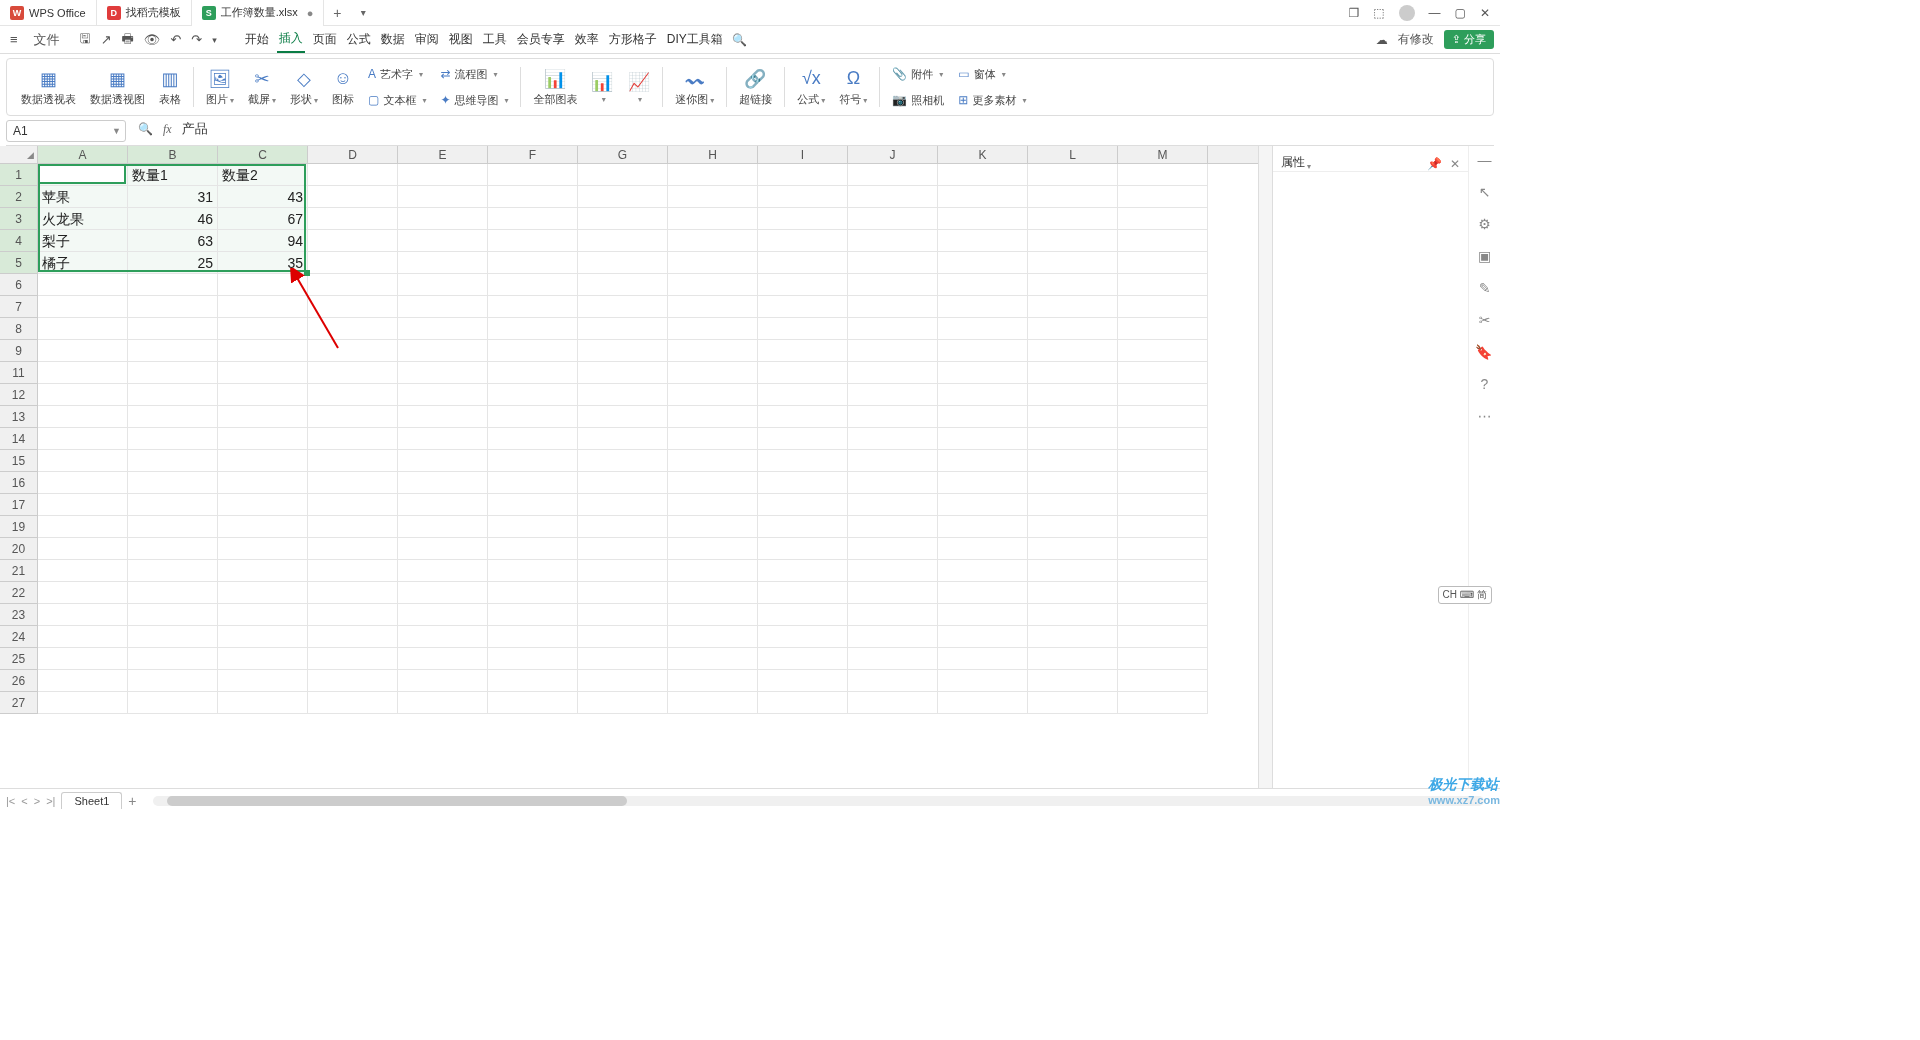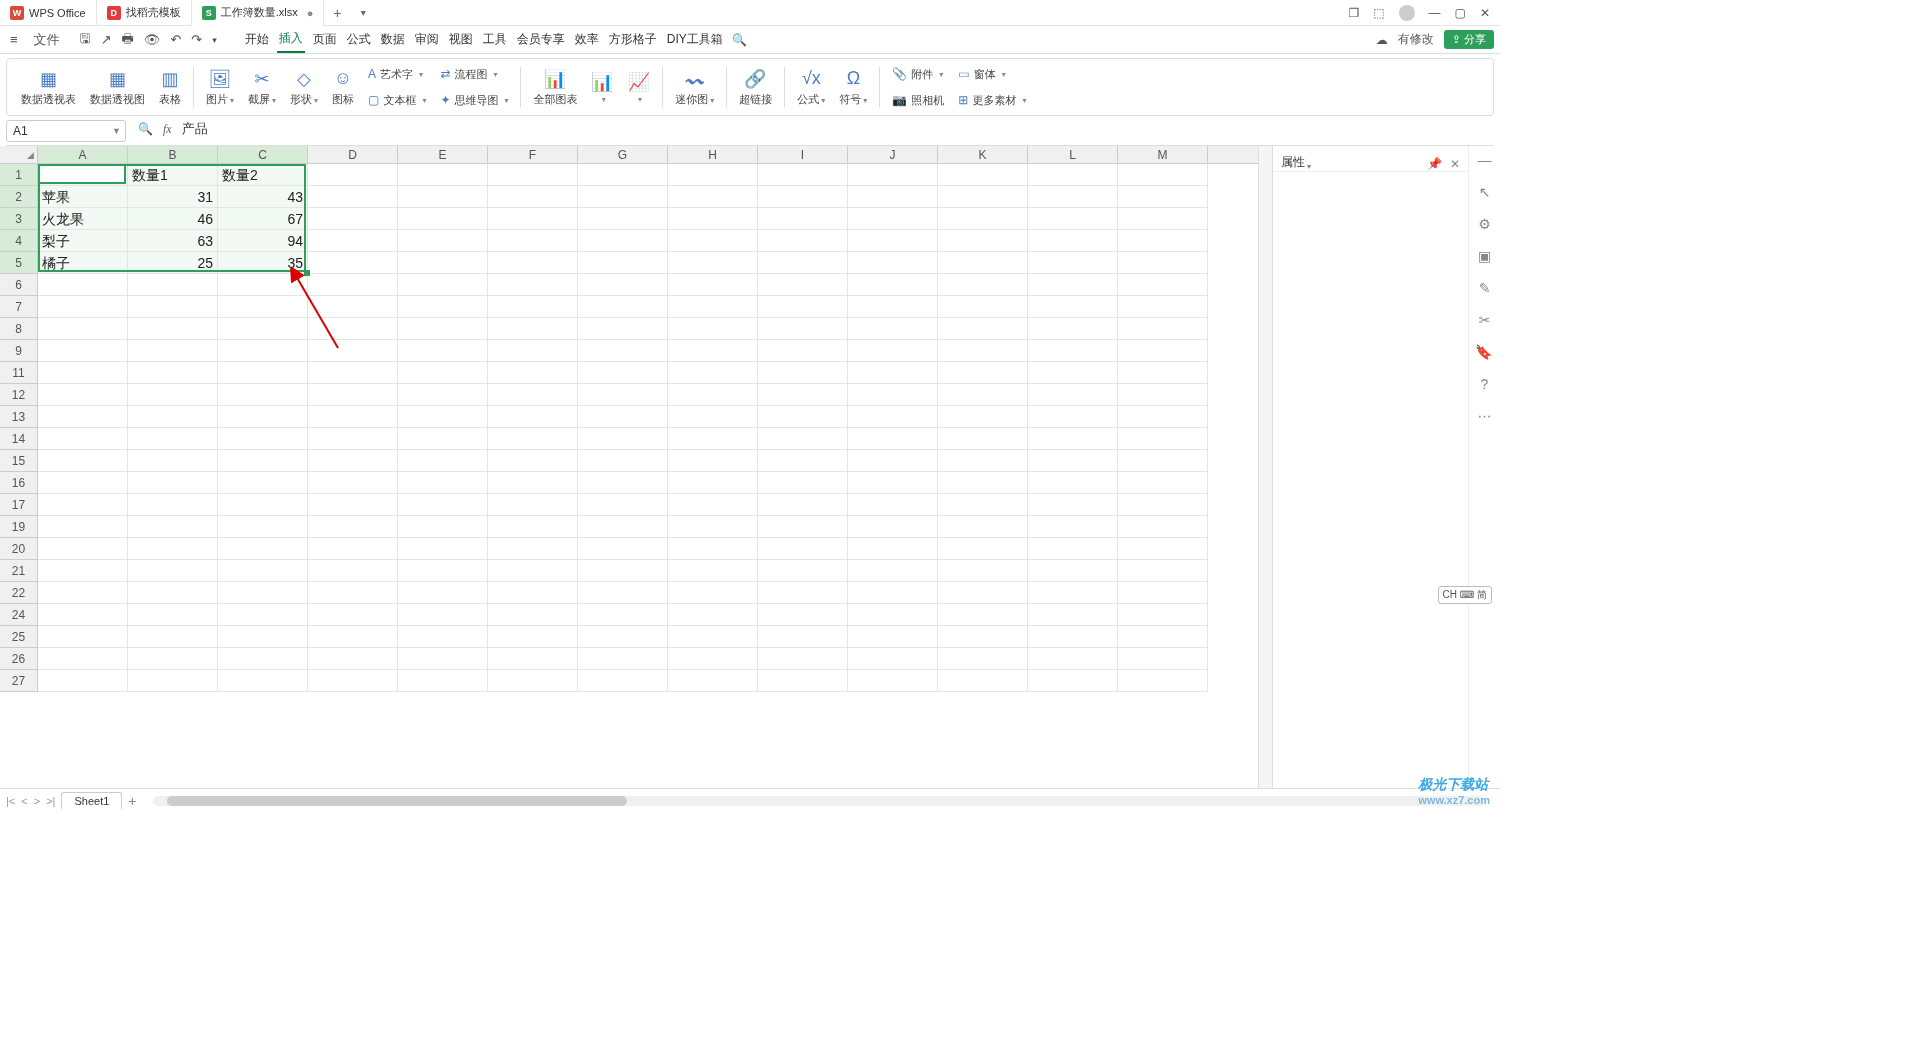--- a/index.html
+++ b/index.html
@@ -63,21 +63,21 @@
 .vscroll{width:14px;background:#f5f5f5;border-left:1px solid #ddd}
 .sheet-tabs{height:24px;display:flex;align-items:center;border-top:1px solid #ddd;padding:0 6px;gap:6px;font-size:11px;color:#666}
 .sheet-tabs .nav{cursor:pointer;color:#999}
 .sheet-tab{padding:2px 12px;background:#fff;border:1px solid #ccc;border-bottom:none;border-radius:3px 3px 0 0;color:#333;cursor:pointer}
 .addsht{cursor:pointer;color:#888;font-size:14px}
 .hscroll{flex:1;margin:0 10px;height:10px;background:#f0f0f0;border-radius:5px;position:relative}
 .hscroll .thumb{position:absolute;left:14px;width:460px;height:10px;background:#ccc;border-radius:5px}
 .status{height:22px;border-top:1px solid #ddd;display:flex;align-items:center;padding:0 8px;font-size:11px;color:#666}
 .status .r{margin-left:auto;display:flex;align-items:center;gap:10px}
 .ime-badge{position:absolute;right:8px;top:586px;border:1px solid #bbb;border-radius:3px;padding:1px 4px;font-size:10px;background:#fff;color:#555}
-.watermark{position:absolute;right:10px;bottom:6px;font-size:14px;color:#3da8e6;font-style:italic;font-weight:bold}
+.watermark{position:absolute;right:0;bottom:6px;font-size:14px;color:#3da8e6;font-style:italic;font-weight:bold}
 .watermark .sub{font-size:11px;color:#7ab8e0;font-style:normal;display:block;text-align:right}
 </style>
 </head>
 <body>
 
 <div class="titlebar">
   <div class="tab">
     <span class="tabico w-red">W</span>
     <span>WPS Office</span>
   </div>
@@ -595,20 +595,36 @@
           <div class="cell"></div>
           <div class="cell"></div>
           <div class="cell"></div>
           <div class="cell"></div>
           <div class="cell"></div>
           <div class="cell"></div>
           <div class="cell"></div>
           <div class="cell"></div>
         </div>
         <div class="row">
+          <div class="rh">23</div>
+          <div class="cell"></div>
+          <div class="cell"></div>
+          <div class="cell"></div>
+          <div class="cell"></div>
+          <div class="cell"></div>
+          <div class="cell"></div>
+          <div class="cell"></div>
+          <div class="cell"></div>
+          <div class="cell"></div>
+          <div class="cell"></div>
+          <div class="cell"></div>
+          <div class="cell"></div>
+          <div class="cell"></div>
+        </div>
+        <div class="row">
           <div class="rh">24</div>
           <div class="cell"></div>
           <div class="cell"></div>
           <div class="cell"></div>
           <div class="cell"></div>
           <div class="cell"></div>
           <div class="cell"></div>
           <div class="cell"></div>
           <div class="cell"></div>
           <div class="cell"></div>

